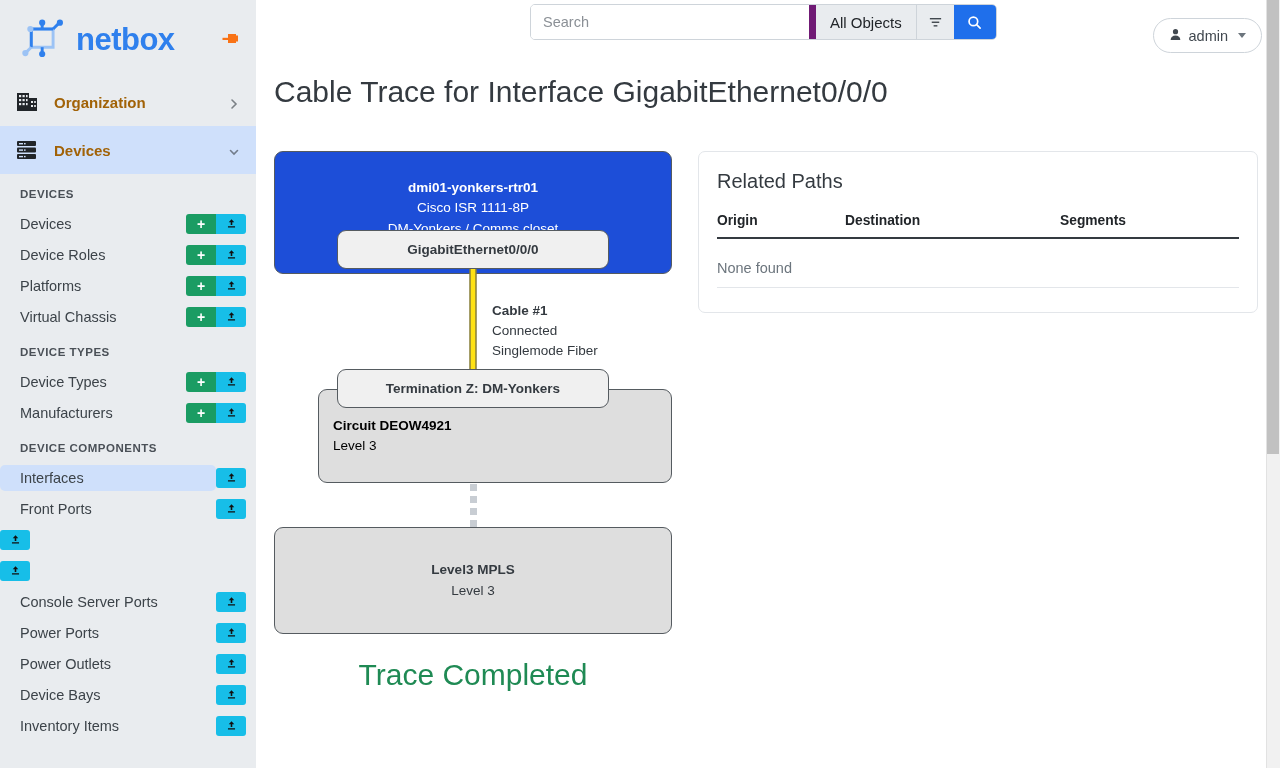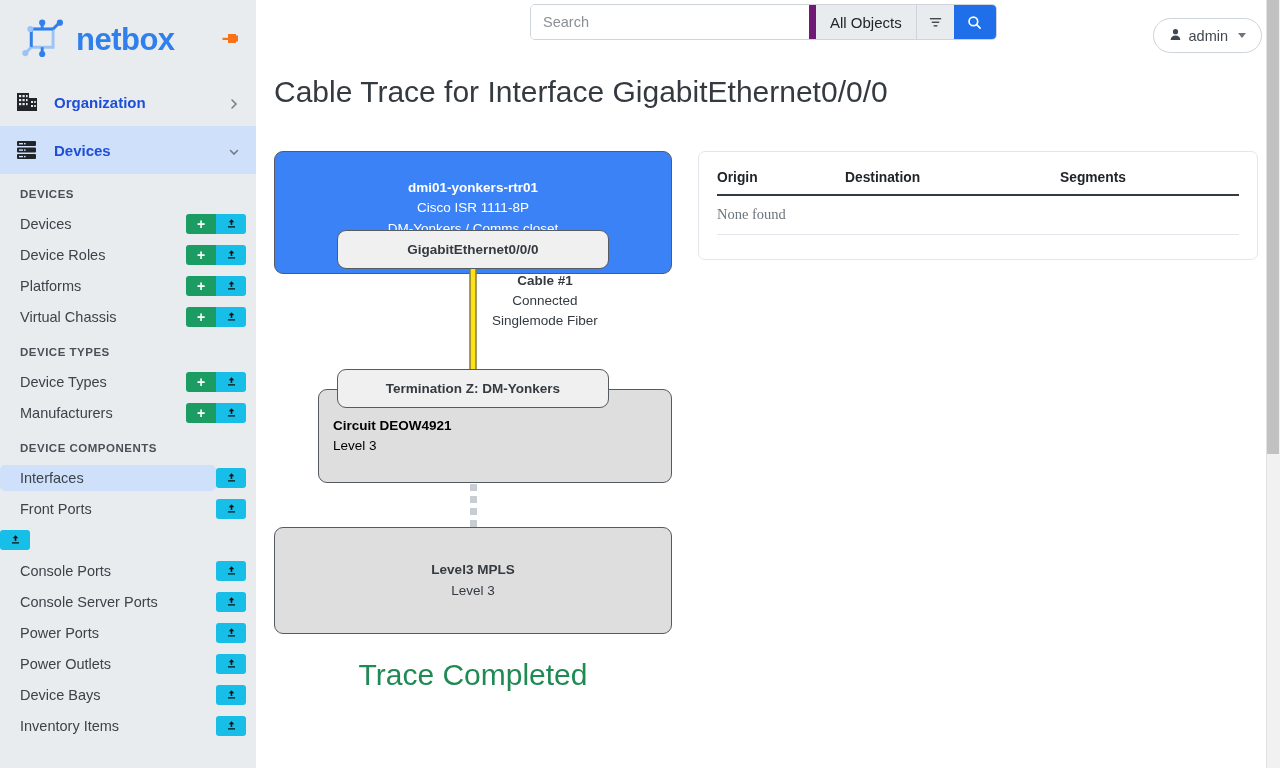--- a/index.html
+++ b/index.html
@@ -27,21 +27,21 @@
     font-size: 31px; font-weight: 700; color: #2f80ed;
     letter-spacing: -0.5px; line-height: 1;
   }
   .brand-spacer { flex: 1 1 auto; }
   .pin-icon { width: 18px; height: 16px; flex: 0 0 18px; }
 
   .nav-group {
     display: flex; align-items: center; gap: 14px;
     padding: 13px 16px 13px 14px;
     cursor: pointer;
-    font-size: 15px; font-weight: 700; color: #1d4ed8;
+    font-size: 15px; font-weight: 700; color: #a16207;
   }
   .nav-group.active { background: #cfe0fb; }
   .nav-group .gicon { width: 26px; height: 22px; flex: 0 0 26px; display:flex; align-items:center; justify-content:center;}
   .nav-group .glabel { flex: 1 1 auto; }
   .nav-group .gchev { width: 12px; height: 12px; opacity: .65; }
 
   .nav-section {
     font-size: 11.5px; font-weight: 700; color: #4a5057;
     letter-spacing: .5px; padding: 14px 0 8px 20px;
   }
@@ -134,21 +134,21 @@
   .content { display: flex; padding: 42px 0 0 18px; gap: 24px; }
   .trace-col { width: 400px; flex: 0 0 400px; }
   .paths-col { flex: 1 1 auto; padding-right: 22px; }
 
   
   .trace { position: relative; width: 398px; }
   .node {
     border: 1px solid #555b60; border-radius: 9px;
     text-align: center; position: relative;
   }
-  .node-green { background: #3b82f6; color: #ffffff; padding: 26px 14px 34px; }
+  .node-green { background: #1d4ed8; color: #ffffff; padding: 26px 14px 34px; }
   .node-grey  { background: #dedede; color: #343a40; }
   .node-title { font-size: 13.5px; font-weight: 700; line-height: 1.5; }
   .node-sub   { font-size: 13.5px; font-weight: 400; line-height: 1.5; }
 
   .term-box {
     width: 272px; margin: 0 auto;
     background: #f0f0f0; border: 1px solid #555b60; border-radius: 9px;
     font-size: 13.5px; font-weight: 700; color: #343a40;
     text-align: center; padding: 11px 8px;
     position: relative; z-index: 3;
@@ -159,22 +159,22 @@
   .cable-wrap {
     position: relative; height: 100px;
   }
   .cable-line {
     position: absolute; left: 199px; top: 0; width: 7px; height: 100px;
     background: #ffe215;
     border-left: 1.5px solid #4a4a4a; border-right: 1.5px solid #4a4a4a;
     transform: translateX(-3.5px);
   }
   .cable-label {
-    position: absolute; left: 218px; top: 2px;
-    font-size: 13.5px; color: #343a40; line-height: 1.5; text-align: center;
+    position: absolute; left: 218px; top: 32px;
+    font-size: 13.5px; color: #343a40; line-height: 1.5; text-align: left;
   }
   .cable-label .c-strong { font-weight: 700; }
 
   .circuit-block {
     background: #dedede; border: 1px solid #555b60; border-radius: 9px;
     margin-top: -19px; padding: 26px 14px;
     position: relative; z-index: 1; margin-left: 44px;
   }
   .term-overlap-top { margin-bottom: -19px; position: relative; z-index: 3;}
   .term-overlap-bot { margin-top: -19px; position: relative; z-index: 3;}
@@ -206,21 +206,21 @@
     background: #fff; padding: 18px 18px 24px;
   }
   .card-title { font-size: 20px; color: #343a40; font-weight: 400; margin-bottom: 20px; }
   .ptable { width: 100%; border-collapse: collapse; }
   .ptable th {
     text-align: left; font-size: 13.8px; font-weight: 700; color: #212529;
     padding: 0 0 9px 0; border-bottom: 2px solid #343a40;
   }
   .ptable td {
     font-size: 14.5px; color: #6c757d;
-    padding: 10px 0 11px 0; border-bottom: 1px solid #e3e6ea; font-family: Liberation Serif, serif;
+    padding: 21px 0 11px 0; border-bottom: 1px solid #e3e6ea;
   }
   .col-origin { width: 128px; }
   .col-dest { width: 215px; }
 
   
   .scroll-track {
     position: absolute; right: 0; top: 0; width: 14px; height: 768px;
     background: #f1f1f1; border-left: 1px solid #e2e2e2;
   }
   .scroll-thumb {
@@ -426,21 +426,20 @@
       <span class="btn-pair">
         <span class="mini-btn imp single">
           <svg viewBox="0 0 14 14" width="11" height="11" fill="#111">
               <path d="M7 1.5 L10.5 5.5 H8 V9 H6 V5.5 H3.5 Z"></path>
               <rect x="2.5" y="10.5" width="9" height="1.6"></rect>
             </svg>
         </span>
       </span>
     </div>
     <div class="nav-row">
-      <span class="nav-link">Console Ports</span>
       <span class="btn-pair">
         <span class="mini-btn imp single">
           <svg viewBox="0 0 14 14" width="11" height="11" fill="#111">
               <path d="M7 1.5 L10.5 5.5 H8 V9 H6 V5.5 H3.5 Z"></path>
               <rect x="2.5" y="10.5" width="9" height="1.6"></rect>
             </svg>
         </span>
       </span>
     </div>
     <div class="nav-row">
@@ -577,20 +576,21 @@
             <div class="node-sub">Level 3</div>
           </div>
 
 
           <div class="trace-done">Trace Completed</div>
         </div>
       </div>
 
       <div class="paths-col">
         <div class="card">
+          <div class="card-title">Related Paths</div>
           <table class="ptable">
             <thead>
               <tr>
                 <th class="col-origin">Origin</th>
                 <th class="col-dest">Destination</th>
                 <th>Segments</th>
               </tr>
             </thead>
             <tbody>
               <tr>

